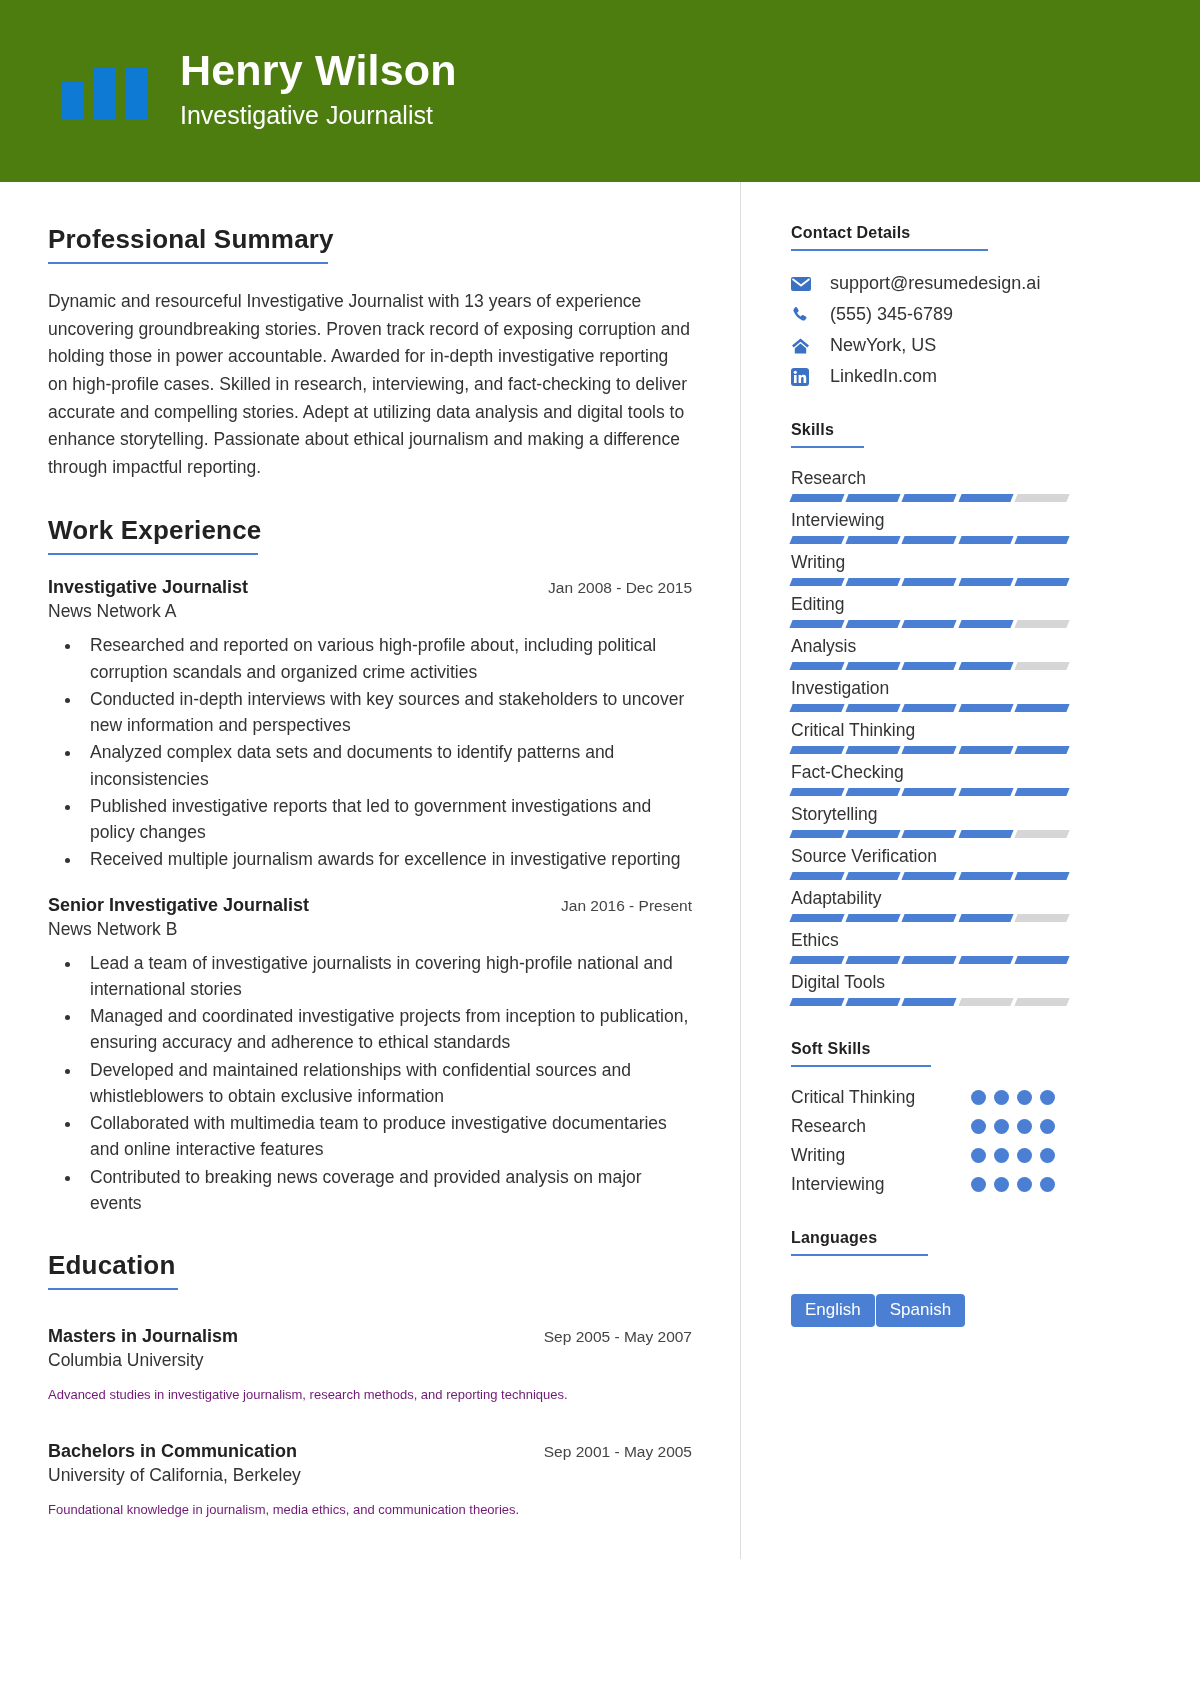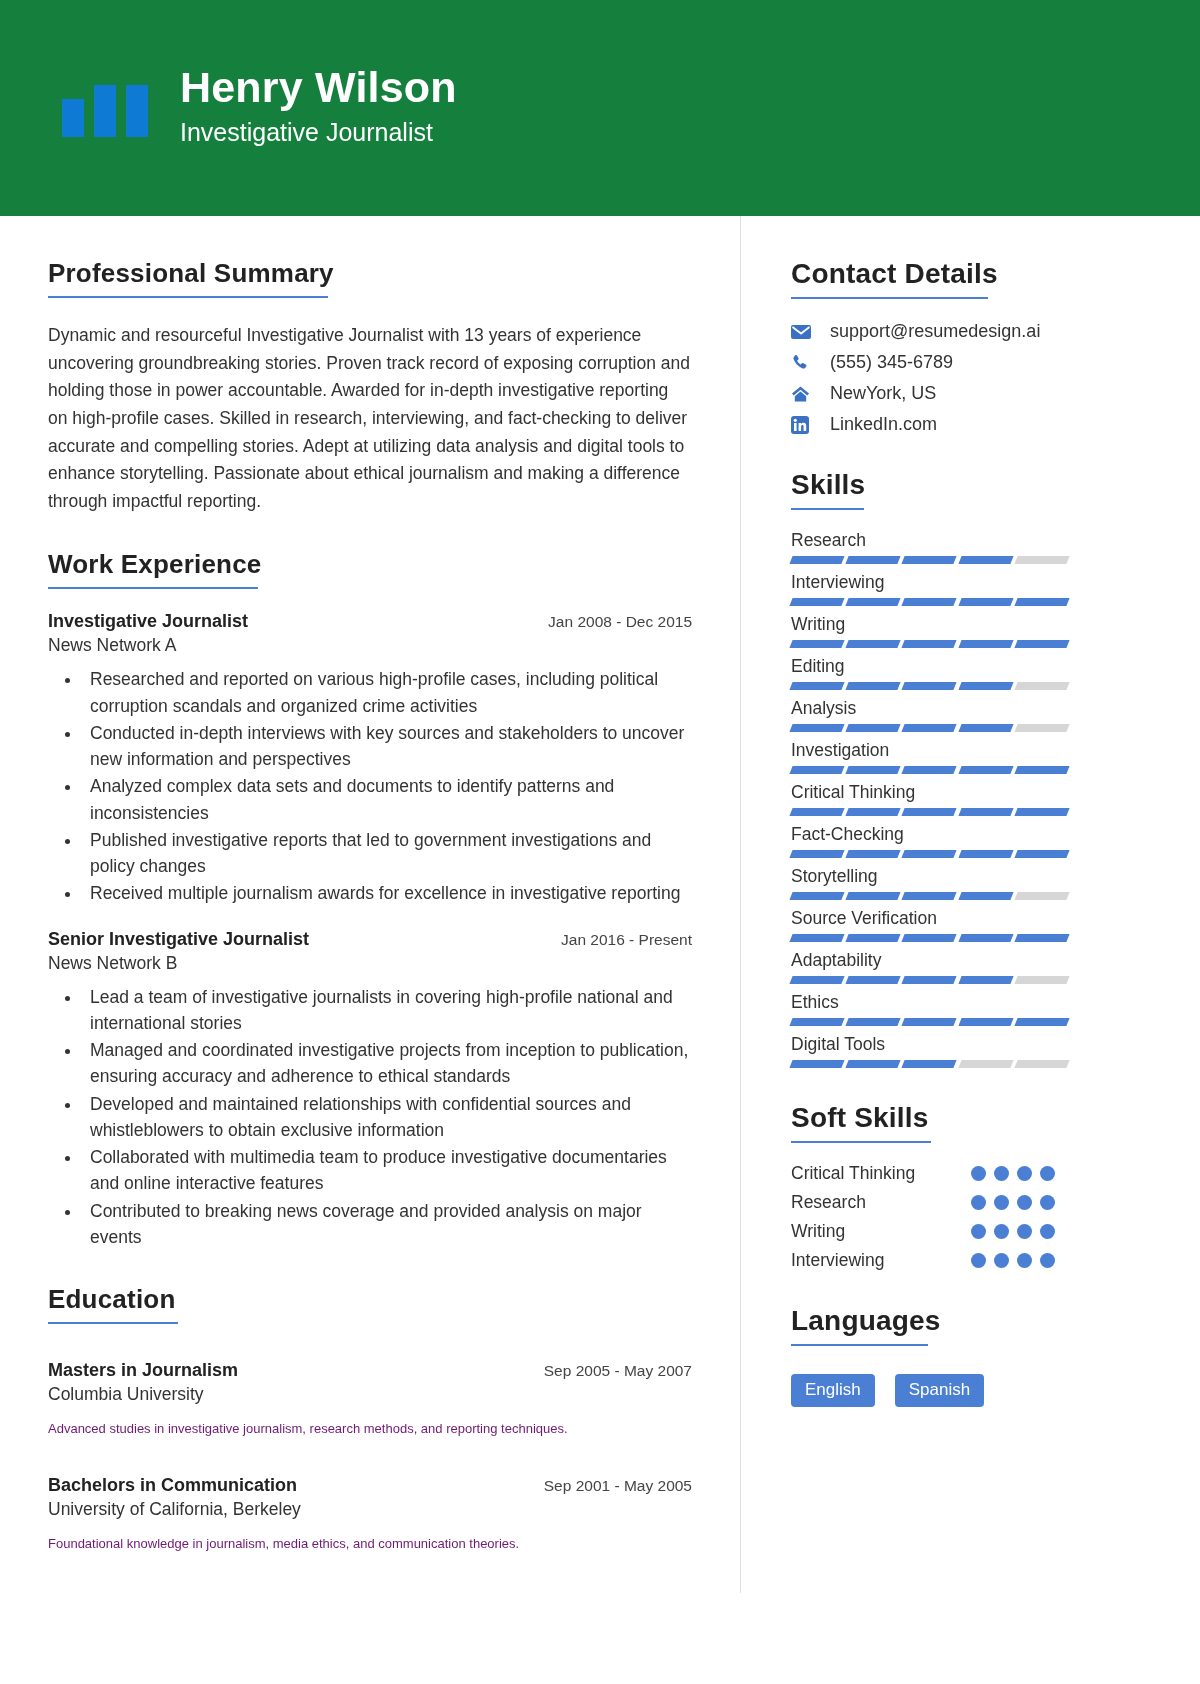--- a/index.html
+++ b/index.html
@@ -6,22 +6,22 @@
   html, body {
     width: 1200px;
     background: #ffffff;
     font-family: "Liberation Sans", sans-serif;
     color: #333333;
   }
   .page { width: 1200px; min-height: 1684px; position: relative; background: #fff; }
 
   
   .header {
-    background: #15803d;
-    height: 216px;
+    background: #4d7c0f;
+    height: 182px;
     display: flex;
     align-items: center;
     padding-left: 62px;
   }
   .logo {
     display: flex;
     align-items: flex-end;
     height: 58px;
     margin-right: 32px;
     gap: 10px;
@@ -58,21 +58,21 @@
     padding: 42px 30px 40px 50px;
   }
 
   
   .sec-title {
     font-size: 26px;
     font-weight: bold;
     color: #222222;
     letter-spacing: 0.2px;
   }
-  .sec-title.small { font-size: 28px; }
+  .sec-title.small { font-size: 16px; }
   .sec-underline {
     height: 2px;
     background: #4a7fd4;
     margin-top: 7px;
   }
   .u-w1 { width: 280px; }   
   .u-w2 { width: 210px; }   
   .u-w3 { width: 130px; }   
   .u-w4 { width: 197px; }   
   .u-w5 { width: 73px; }    
@@ -191,21 +191,21 @@
   }
   .soft-label { font-size: 17.5px; color: #333333; }
   .dots { display: flex; gap: 8px; }
   .dot {
     width: 15px; height: 15px; border-radius: 50%;
     background: #d6d6d6;
   }
   .dot.on { background: #4a7fd4; }
 
   
-  .lang-list { margin-top: 28px; display: flex; gap: 20px; flex-wrap: wrap; }
+  .lang-list { margin-top: 38px; display: flex; gap: 1px; flex-wrap: wrap; }
   .lang-chip {
     background: #4a7fd4;
     color: #ffffff;
     font-size: 17px;
     padding: 6px 14px 7px 14px;
     border-radius: 4px;
     line-height: 1.2;
   }
 </style>
 </head>
@@ -239,21 +239,21 @@
         <div class="sec-title">Work Experience</div>
         <div class="sec-underline u-w2"></div>
         <div id="jobs-container">
             <div class="job">
               <div class="job-head">
                 <div class="job-role">Investigative Journalist</div>
                 <div class="job-date">Jan 2008 - Dec 2015</div>
               </div>
               <div class="job-org">News Network A</div>
               <ul class="bullets">
-                <li>Researched and reported on various high-profile cases, including political corruption scandals and organized crime activities</li>
+                <li>Researched and reported on various high-profile about, including political corruption scandals and organized crime activities</li>
                 <li>Conducted in-depth interviews with key sources and stakeholders to uncover new information and perspectives</li>
                 <li>Analyzed complex data sets and documents to identify patterns and inconsistencies</li>
                 <li>Published investigative reports that led to government investigations and policy changes</li>
                 <li>Received multiple journalism awards for excellence in investigative reporting</li>
               </ul>
             </div>
             <div class="job">
               <div class="job-head">
                 <div class="job-role">Senior Investigative Journalist</div>
                 <div class="job-date">Jan 2016 - Present</div>

